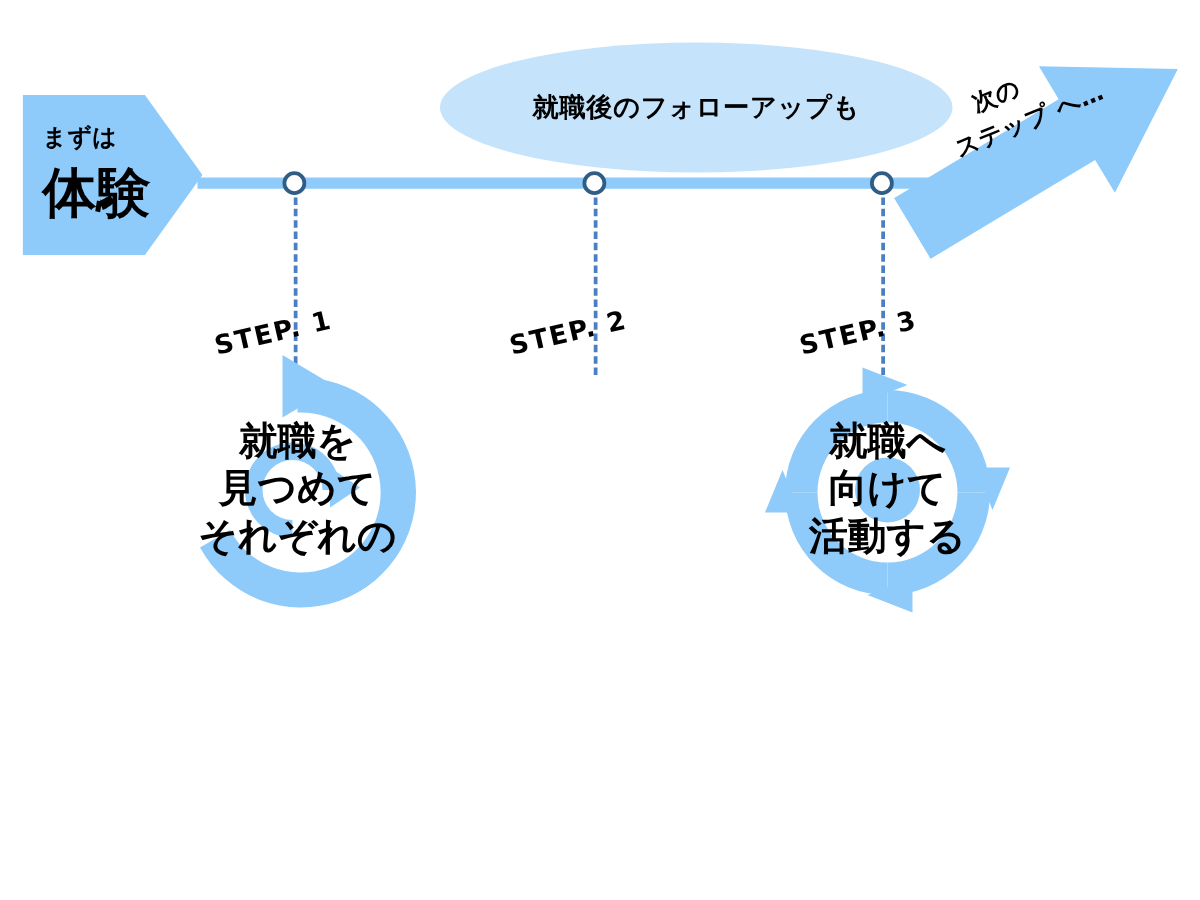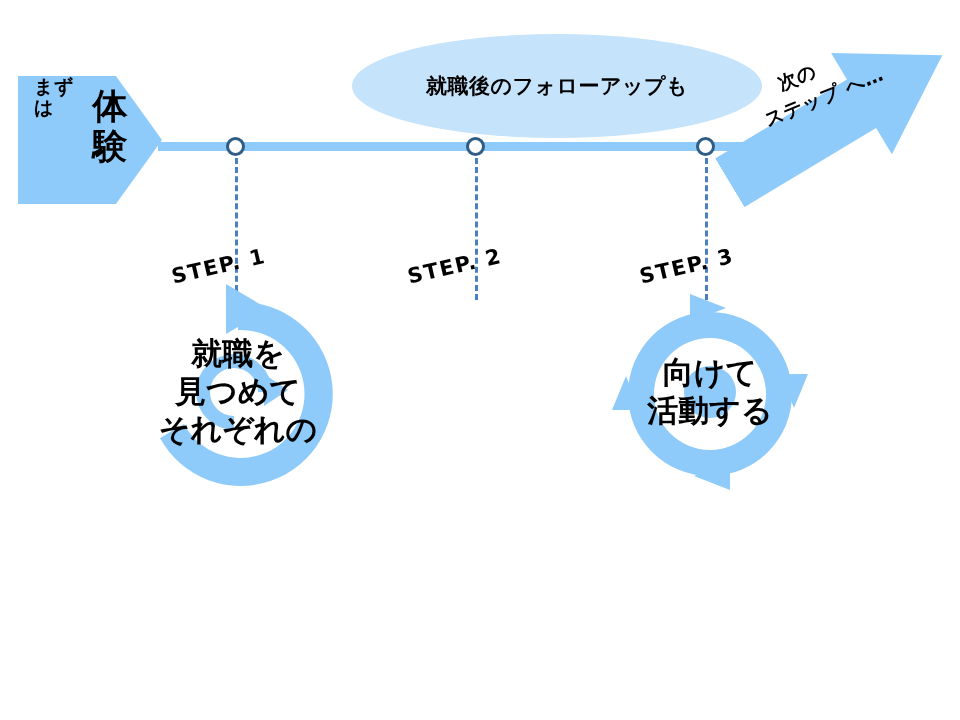--- a/index.html
+++ b/index.html
@@ -23,37 +23,37 @@
   .entry-arrow {
     position: absolute;
     left: 18px;
     top: 76px;
     width: 144px;
     height: 128px;
     background: #8ecbfa;
     -webkit-clip-path: polygon(0% 0%, 68% 0%, 100% 50%, 68% 100%, 0% 100%);
     clip-path: polygon(0% 0%, 68% 0%, 100% 50%, 68% 100%, 0% 100%);
     display: flex;
-    flex-direction: row;
+    flex-direction: column;
     align-items: flex-start;
     justify-content: center;
     box-sizing: border-box;
     padding-left: 16px;
   }
   .entry-small {
     color: #000;
     font-weight: bold;
     font-size: 19px;
     line-height: 1.1;
     letter-spacing: 0.5px;
   }
   .entry-big {
     color: #000;
     font-weight: bold;
-    font-size: 35px;
+    font-size: 43px;
     line-height: 1.15;
     letter-spacing: 0.5px;
     margin-top: 10px;
   }
 
   
   .timeline-bar {
     position: absolute;
     left: 158px;
     top: 142px;
@@ -268,18 +268,19 @@
         <path d="M116 198 A 82 82 0 0 1 34 116 L 60 116 A 56 56 0 0 0 116 172 Z"></path>
         <polygon points="46,132 18,132 32,98"></polygon>
 
         <path d="M34 116 A 82 82 0 0 1 116 34 L 116 60 A 56 56 0 0 0 60 116 Z"></path>
         <polygon points="96,44 96,16 132,30"></polygon>
 
         <circle cx="116" cy="114" r="26"></circle>
       </g>
     </svg>
     <div class="step-text">
+      <span>就職へ</span>
       <span>向けて</span>
       <span>活動する</span>
     </div>
   </div>
 
 </div>
 
 </body></html>

